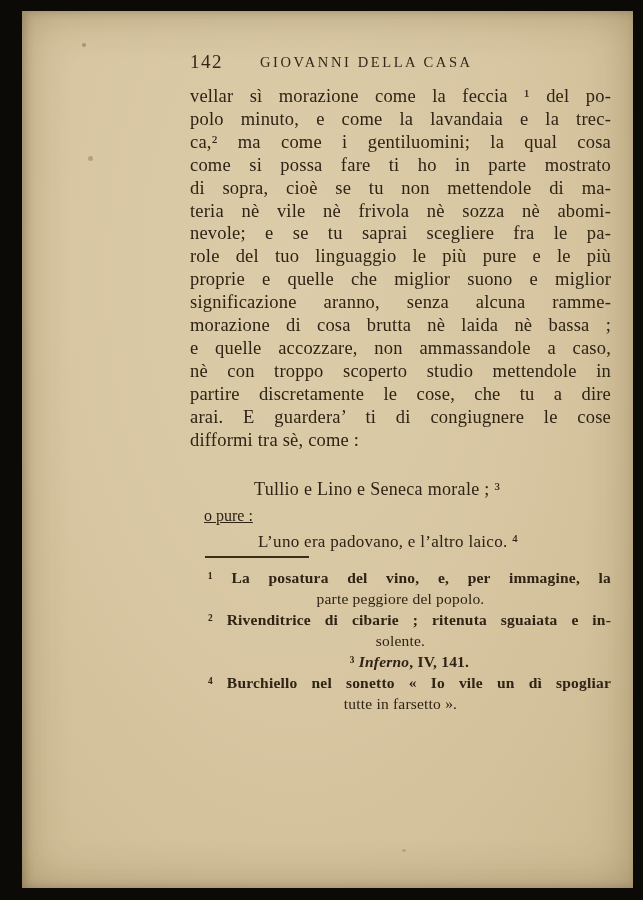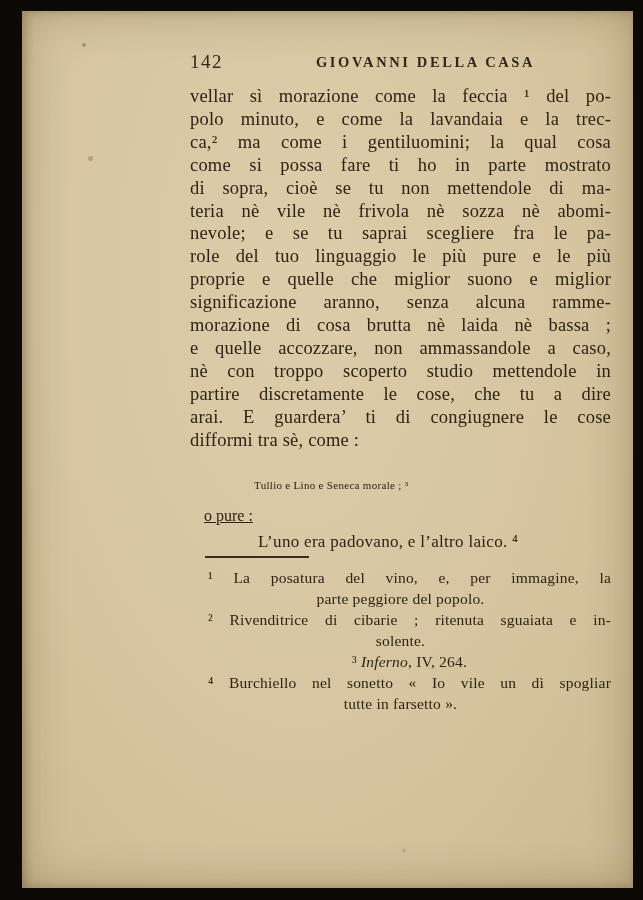--- a/index.html
+++ b/index.html
@@ -33,22 +33,22 @@
     left: 168px; top: 40px;
     width: 421px; height: 24px;
   }
   .page-number {
     position: absolute; left: 0; top: 0;
     font-size: 19px; letter-spacing: 1.5px;
     color: #32271a;
   }
   .running-title {
     position: absolute; left: 70px; right: 20px; top: 3px;
-    text-align: center;
-    font-size: 14.5px; font-weight: bold;
+    text-align: left;
+    font-size: 14.5px; font-weight: normal;
     letter-spacing: 2.6px;
     color: #32271a;
     white-space: nowrap;
   }
 
   .body-block {
     position: absolute;
     left: 168px; top: 74px;
     width: 421px;
   }
@@ -57,40 +57,40 @@
     line-height: 22.9px;
     letter-spacing: 0.2px;
     white-space: nowrap;
   }
   .bline.just {
     white-space: normal;
     text-align: justify;
     text-align-last: justify;
   }
 
-  .quote1 { position: absolute; left: 232px; top: 468px; font-size: 11px; letter-spacing: 0.3px; white-space: nowrap; }
+  .quote1 { position: absolute; left: 232px; top: 468px; font-size: 18px; letter-spacing: 0.3px; white-space: nowrap; }
   .opure  { position: absolute; left: 182px; top: 496px; font-size: 16px; white-space: nowrap; text-decoration: underline; }
   .quote2 { position: absolute; left: 236px; top: 521px; font-size: 17px; letter-spacing: 0.3px; white-space: nowrap; }
 
   .fn-rule {
     position: absolute;
     left: 183px; top: 545px;
     width: 104px; height: 2px;
     background: #3a2d1c;
   }
   .fn-block {
     position: absolute;
     left: 168px; top: 556px;
     width: 421px;
     font-size: 15.5px;
     line-height: 21px;
     letter-spacing: 0.2px;
   }
   .fn-line { white-space: nowrap; text-align: center; }
-  .fn-line.indent { padding-left: 18px; }
+  .fn-line.indent { padding-left: 18px; font-weight: bold; }
   .fn-line.just {
     white-space: normal;
     text-align: justify;
     text-align-last: justify;
   }
   .fn-line.just.indent { padding-left: 0; text-indent: 18px; }
 </style>
 </head>
 <body>
 
@@ -129,19 +129,19 @@
     <div class="opure">o pure :</div>
     <div class="quote2">L’uno era padovano, e l’altro laico. ⁴</div>
 
     <div class="fn-rule"></div>
 
     <div class="fn-block">
       <div class="fn-line just indent">¹ La posatura del vino, e, per immagine, la</div>
       <div class="fn-line">parte peggiore del popolo.</div>
       <div class="fn-line just indent">² Rivenditrice di cibarie ; ritenuta sguaiata e in-</div>
       <div class="fn-line">solente.</div>
-      <div class="fn-line indent"><span>³ </span><i>Inferno</i><span>, IV, 264.</span></div>
+      <div class="fn-line indent"><span>³ </span><i>Inferno</i><span>, IV, 141.</span></div>
       <div class="fn-line just indent">⁴ Burchiello nel sonetto « Io vile un dì spogliar</div>
       <div class="fn-line">tutte in farsetto ».</div>
     </div>
 
   </div>
 </div>
 
 </body></html>

